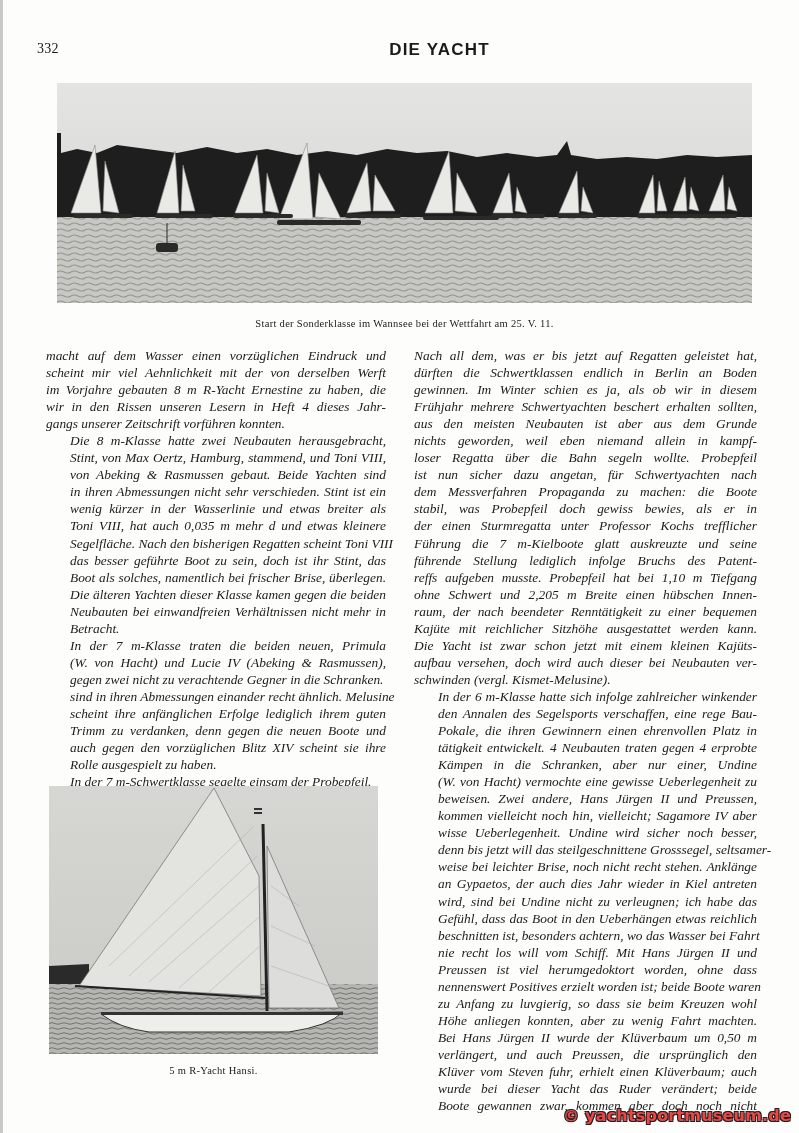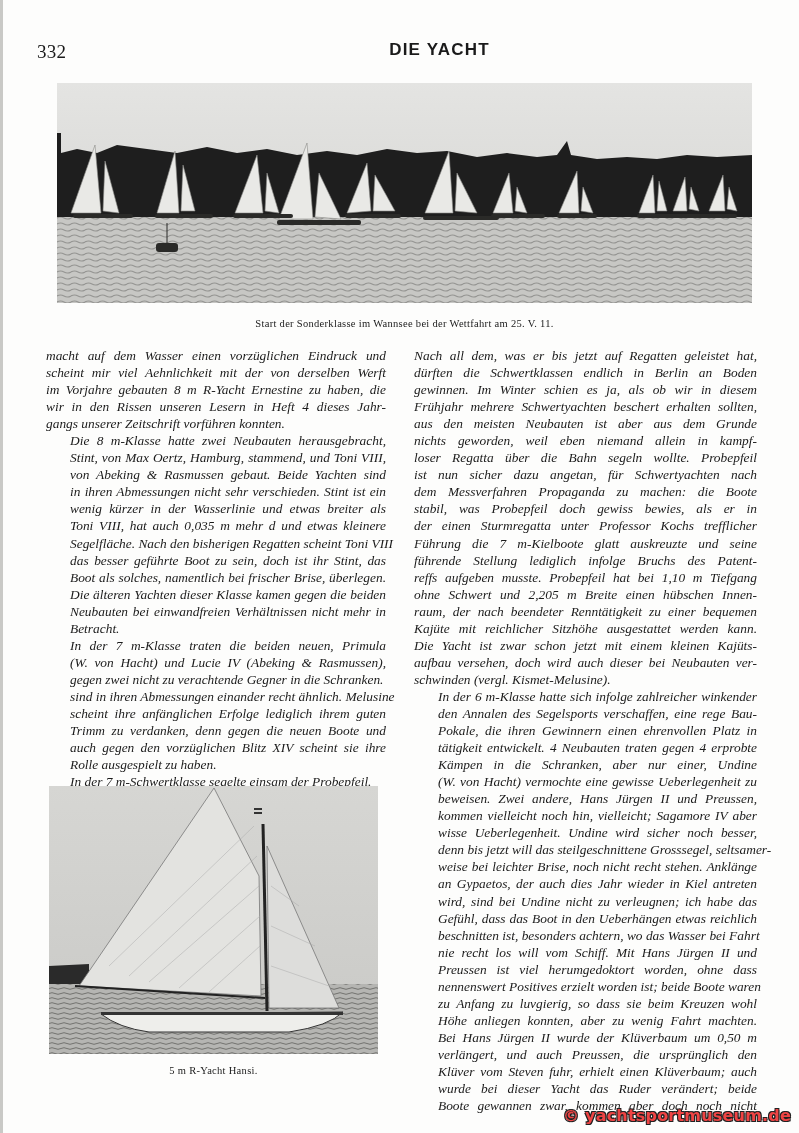--- a/index.html
+++ b/index.html
@@ -1,21 +1,21 @@
 <!DOCTYPE html>
 <html><head>
 <meta charset="utf-8">
 <style>
   html, body { margin: 0; padding: 0; }
   body {
     width: 799px; height: 1133px; background: #fdfdfc; position: relative; overflow: hidden;
     font-family: "Liberation Serif", "DejaVu Serif", serif; color: #1a1a1a;
   }
   .page-edge { position: absolute; left: 0; top: 0; width: 3px; height: 1133px; background: #c9c9c6; }
-  .page-num { position: absolute; left: 37px; top: 41px; font-size: 19px; letter-spacing: 0.2px; }
+  .page-num { position: absolute; left: 37px; top: 41px; font-size: 14px; letter-spacing: 0.2px; }
   .running-head { position: absolute; left: 0; width: 799px; top: 40px; text-align: center; font-size: 17px; letter-spacing: 1.2px; font-weight: bold; font-family: "Liberation Sans", "DejaVu Sans", sans-serif; padding-left: 40px; }
 
   .photo { position: absolute; overflow: hidden; }
   .photo svg { display: block; width: 100%; height: 100%; }
   .photo-top { left: 57px; top: 83px; width: 695px; height: 220px; }
   .photo-left { left: 49px; top: 786px; width: 329px; height: 268px; }
 
   .caption { position: absolute; font-size: 10.5px; text-align: center; letter-spacing: 0.3px; }
   .caption-top { left: 57px; width: 695px; top: 318px; }
   .caption-left { left: 49px; width: 329px; top: 1065px; }

